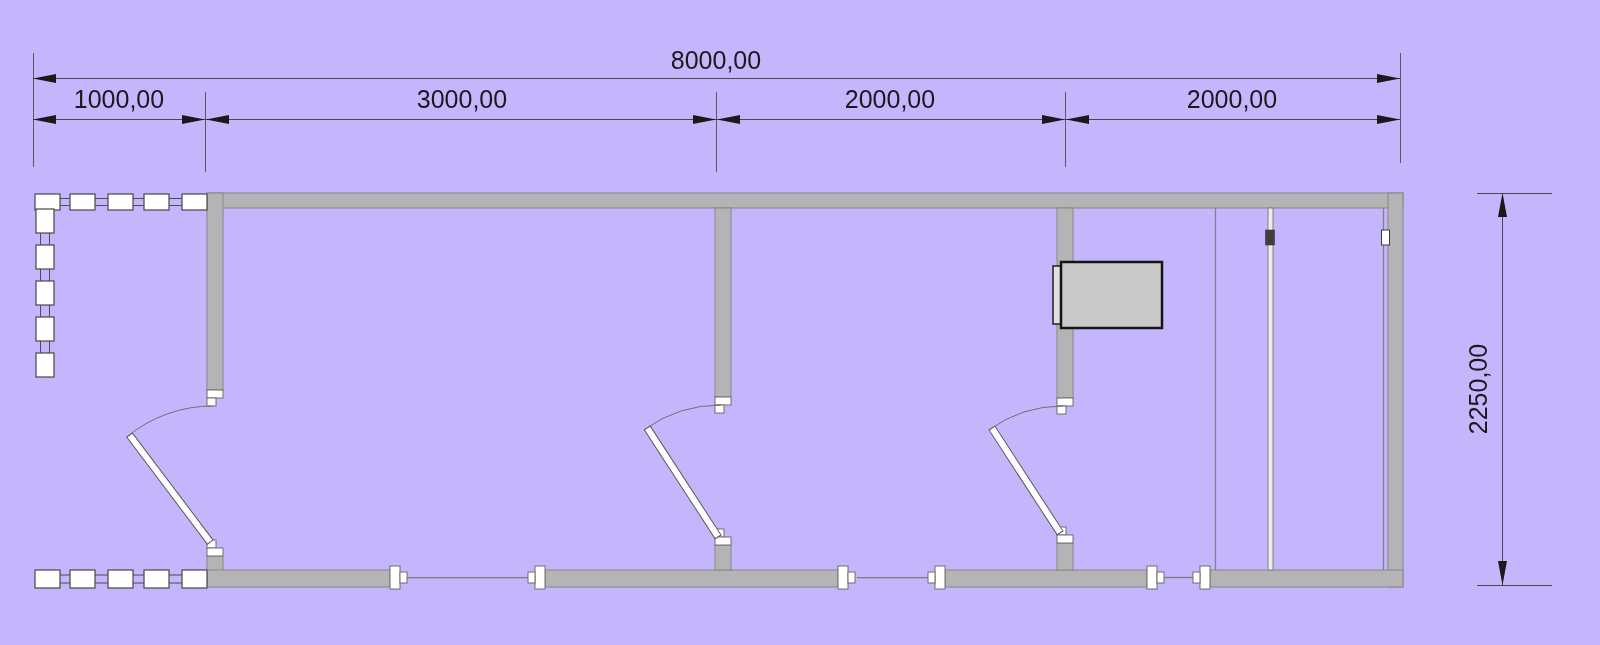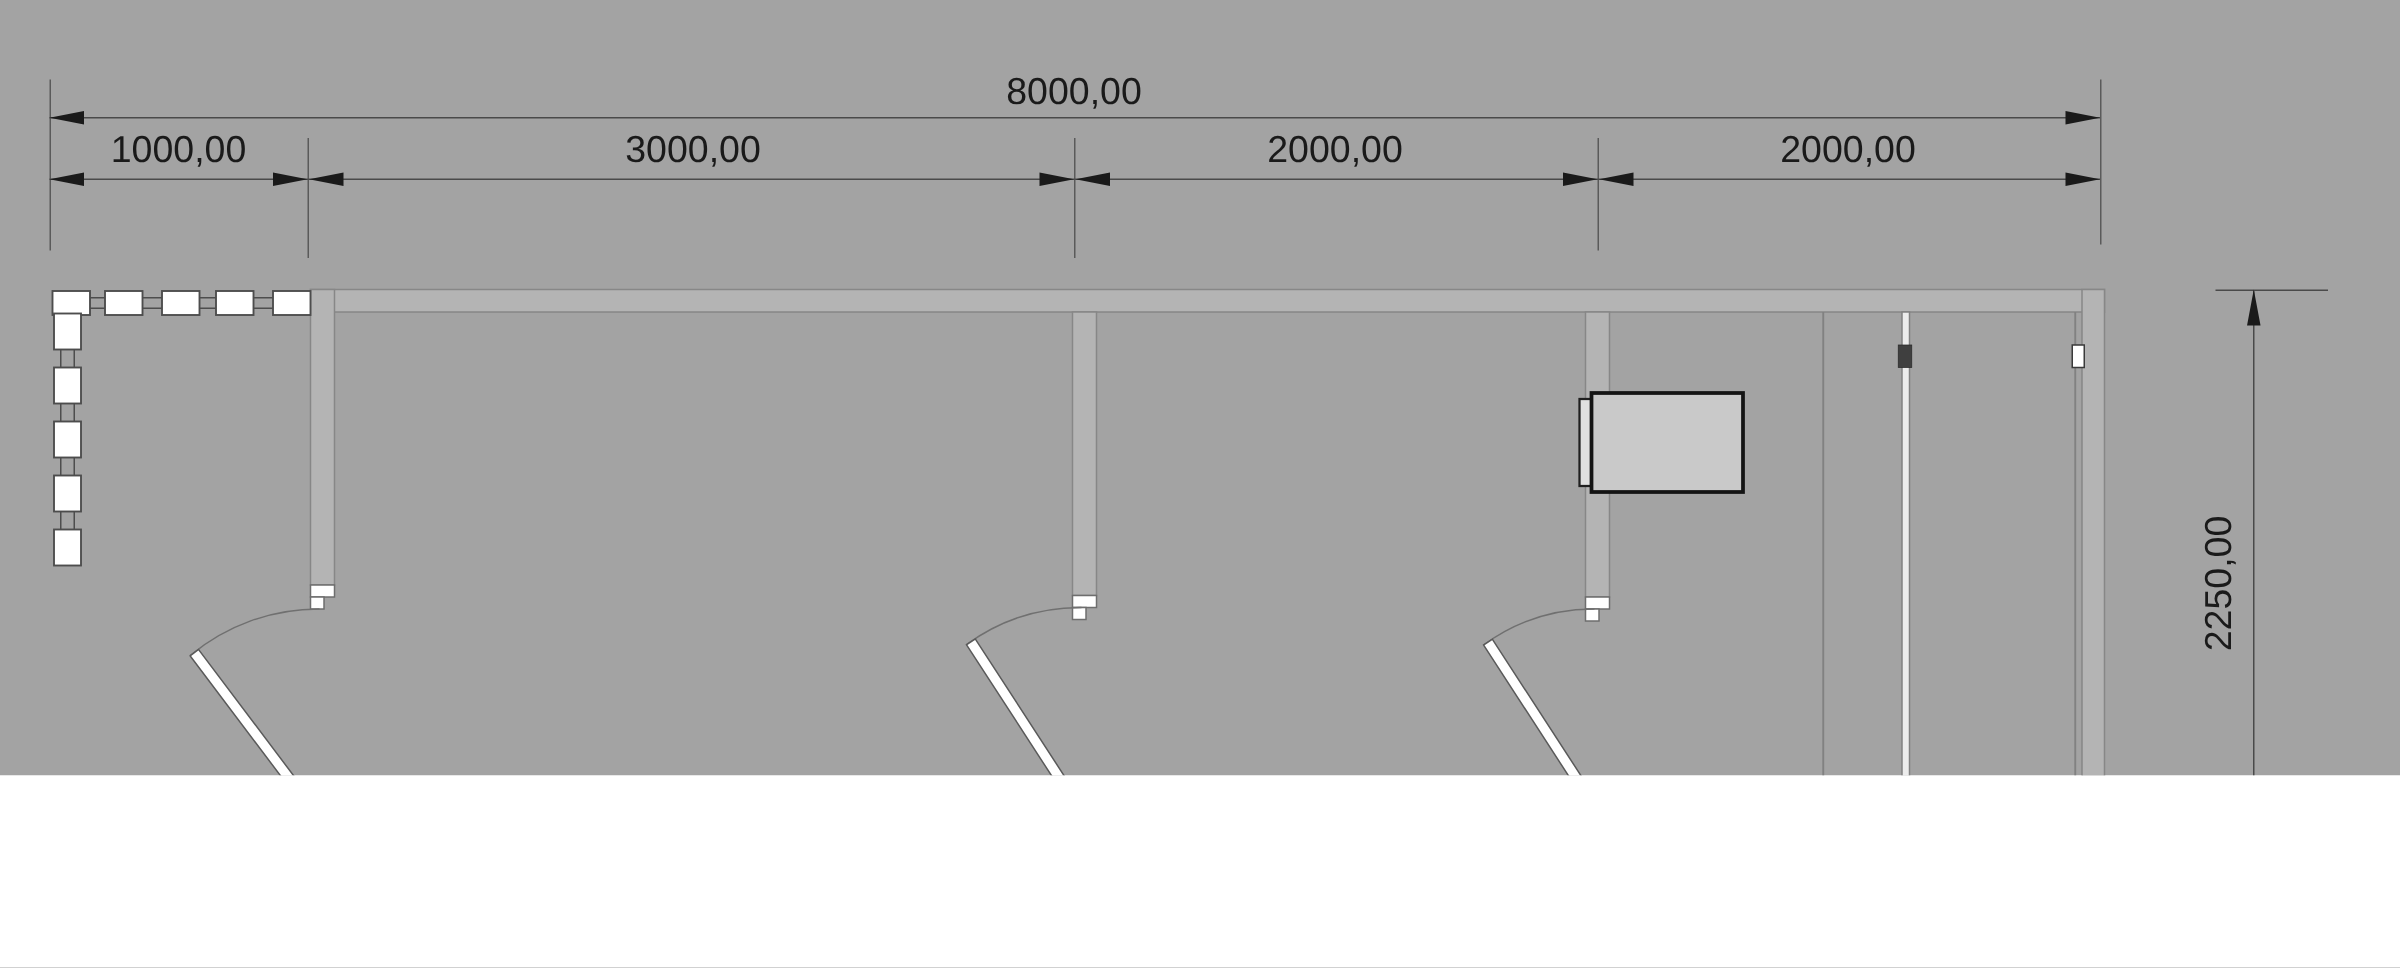--- a/index.html
+++ b/index.html
@@ -1,16 +1,16 @@
 <!DOCTYPE html>
 <html><head>
 <meta charset="utf-8">
 <style>
   html,body{margin:0;padding:0;background:#ffffff;}
-  .stage{position:relative;width:1600px;height:517px;background:#a3a3a3;overflow:hidden;}
+  .stage{position:relative;width:1600px;height:645px;background:#c4b5fd;overflow:hidden;}
   svg{display:block;}
   .dim-line{stroke:#4a4a4a;stroke-width:1;fill:none;}
   .ext-line{stroke:#5a5a5a;stroke-width:1;fill:none;}
   .dim-arrow{fill:#1a1a1a;stroke:none;}
   .dim-text{font-family:"Liberation Sans",sans-serif;font-size:25px;fill:#1a1a1a;}
   .wall-rect{stroke:#878787;stroke-width:1;}
   .jamb{fill:#ffffff;stroke:#6e6e6e;stroke-width:1;}
   .door-leaf{fill:#ffffff;stroke:#5a5a5a;stroke-width:1;}
   .swing-arc{fill:none;stroke:#707070;stroke-width:1;}
   .post{fill:#ffffff;stroke:#4d4d4d;stroke-width:1.25;}

